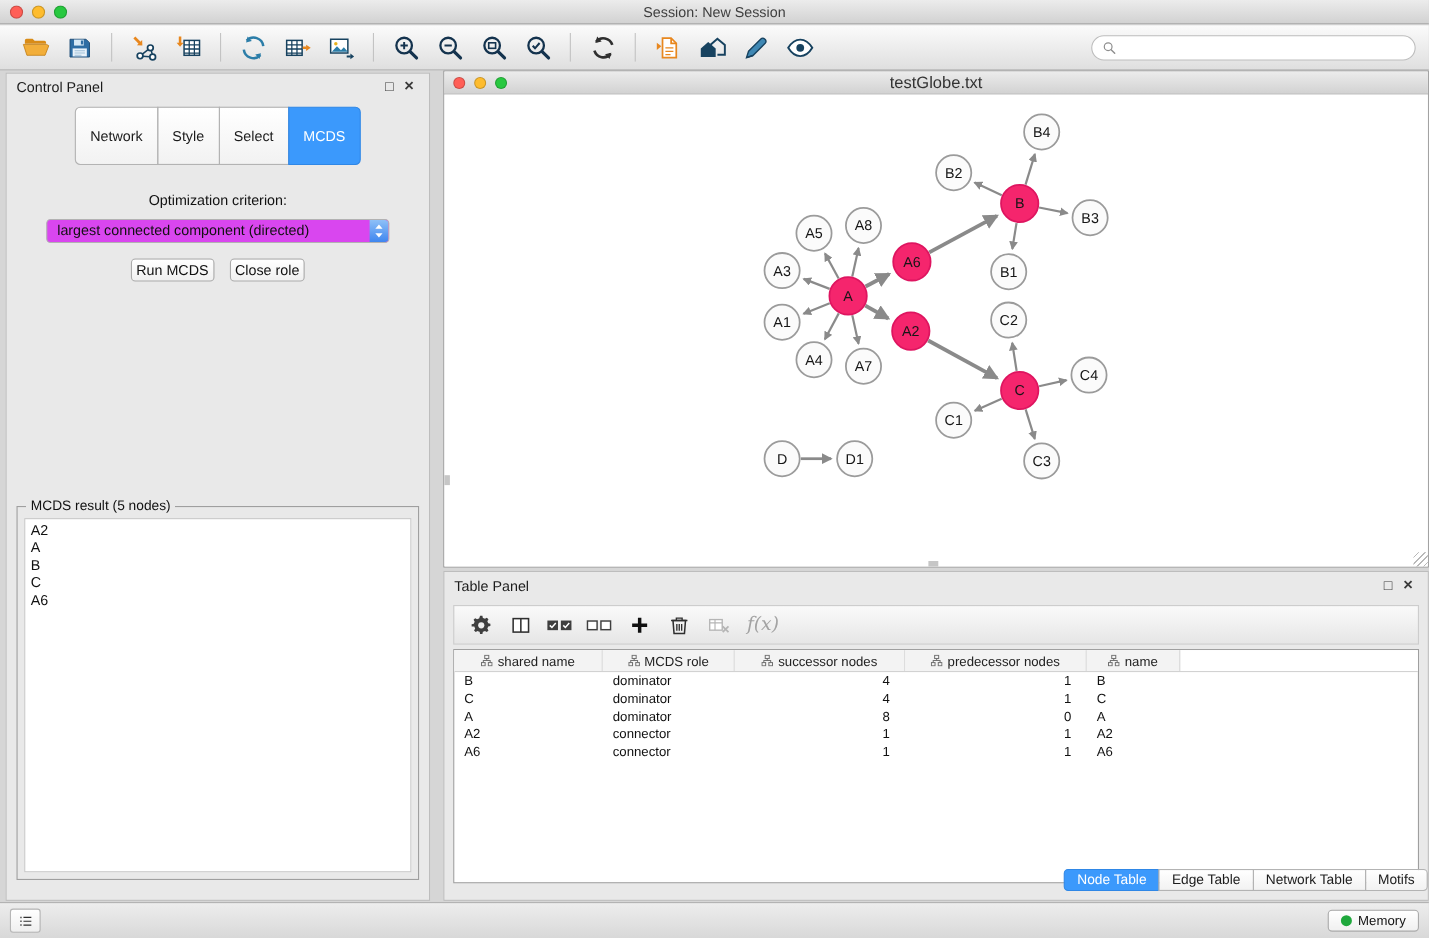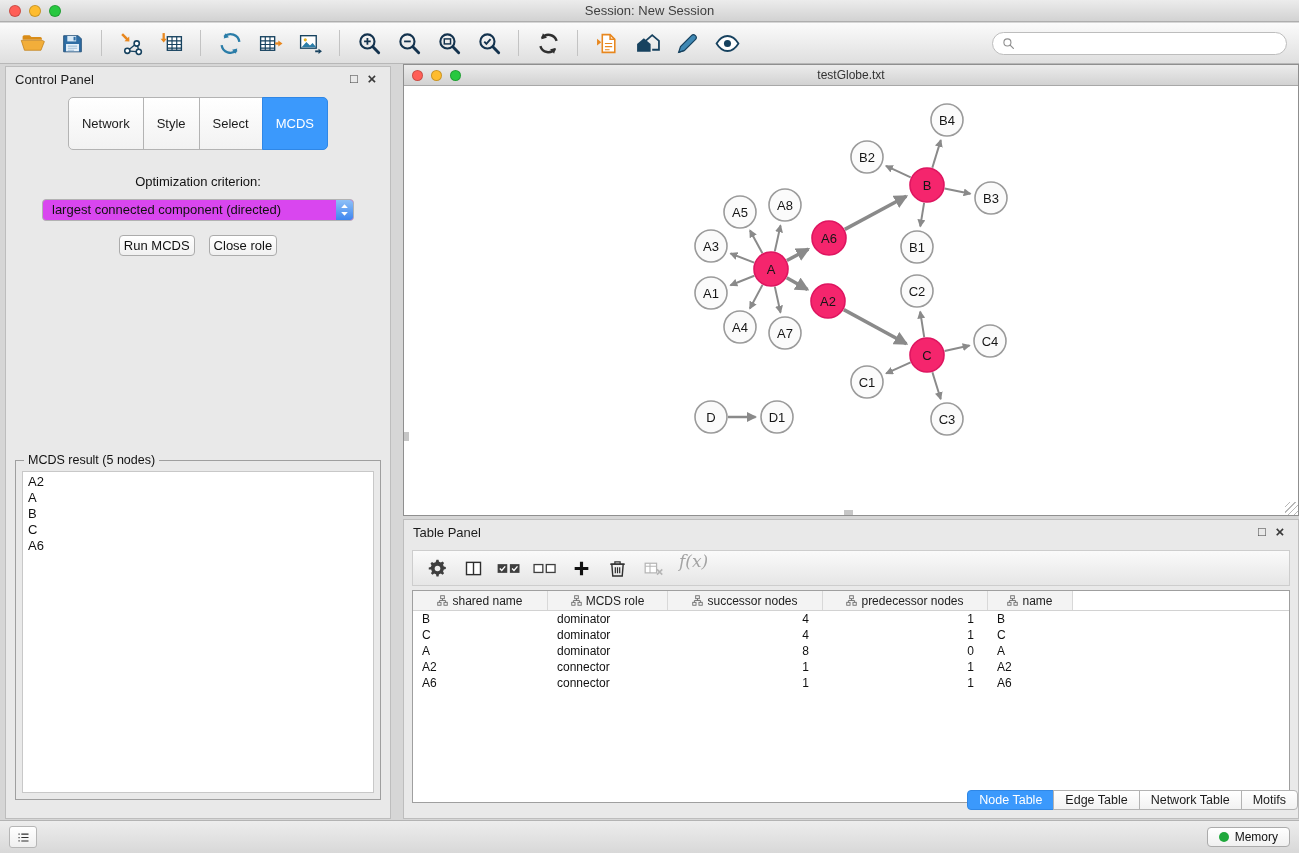--- a/index.html
+++ b/index.html
@@ -58,33 +58,33 @@
   .mcds-list { flex:1; background:#fff; border:1px solid #c8c8c8; overflow:auto; padding:2px 5px; }
   .mcds-item { font-size:13px; color:#111; line-height:16px; }
 
   
   .net-window { position:absolute; left:403px; top:64px; width:896px; height:452px;
     background:#fff; border:1px solid #8f8f8f; }
   .net-titlebar { position:relative; height:21px; background:linear-gradient(#ececec,#d2d2d2);
     border-bottom:1px solid #a8a8a8; }
   .net-titlebar .lights { top:5px; left:8px; }
   .net-titlebar .light { width:11px; height:11px; }
-  .net-titlebar .title { text-align:center; line-height:21px; font-size:12px; color:#333; }
+  .net-titlebar .title { text-align:center; line-height:21px; font-size:15px; color:#333; }
   .net-canvas { position:relative; width:894px; height:429px; background:#fff; }
   .net-canvas svg { position:absolute; left:0; top:0; }
   .resize-corner { position:absolute; right:0; bottom:0; width:13px; height:13px;
     background:repeating-linear-gradient(135deg, transparent 0 3px, #b8b8b8 3px 4px); }
   .stub-left { position:absolute; left:0; top:346px; width:5px; height:9px; background:#c6c6c6; }
   .stub-bottom { position:absolute; left:440px; bottom:0; width:9px; height:5px; background:#c6c6c6; }
 
   
   .table-panel { position:absolute; left:403px; top:519px; width:896px; height:300px;
     background:#e9e9e9; border:1px solid #bdbdbd; }
   .tp-toolbar { margin:6px 8px 0; height:36px; background:linear-gradient(#fafafa,#e6e6e6);
-    border:1px solid #cdcdcd; display:flex; padding:0 8px; gap:4px; }
+    border:1px solid #cdcdcd; display:flex; align-items:center; padding:15px 8px; gap:4px; }
   .tp-btn { display:flex; align-items:center; justify-content:center; width:32px; height:28px;
     background:none; border:none; cursor:default; }
   .tp-btn svg { width:21px; height:21px; display:block; }
   .tp-btn.wide svg { width:28px; }
   .fx-label { font-family:"DejaVu Serif", serif; font-style:italic; font-size:17px; color:#a3a3a3;
     margin-left:6px; }
   .tbl-wrap { margin:4px 8px 0; height:213px; background:#fff; border:1px solid #9f9f9f; overflow:hidden; }
   .tbl-head { display:flex; height:20px; border-bottom:1px solid #d2d2d2; background:#fff; }
   .th { display:flex; align-items:center; justify-content:center; gap:4px; font-size:12px; color:#222;
     background:#f3f3f3; border-right:1px solid #d8d8d8; height:100%; cursor:default; }

